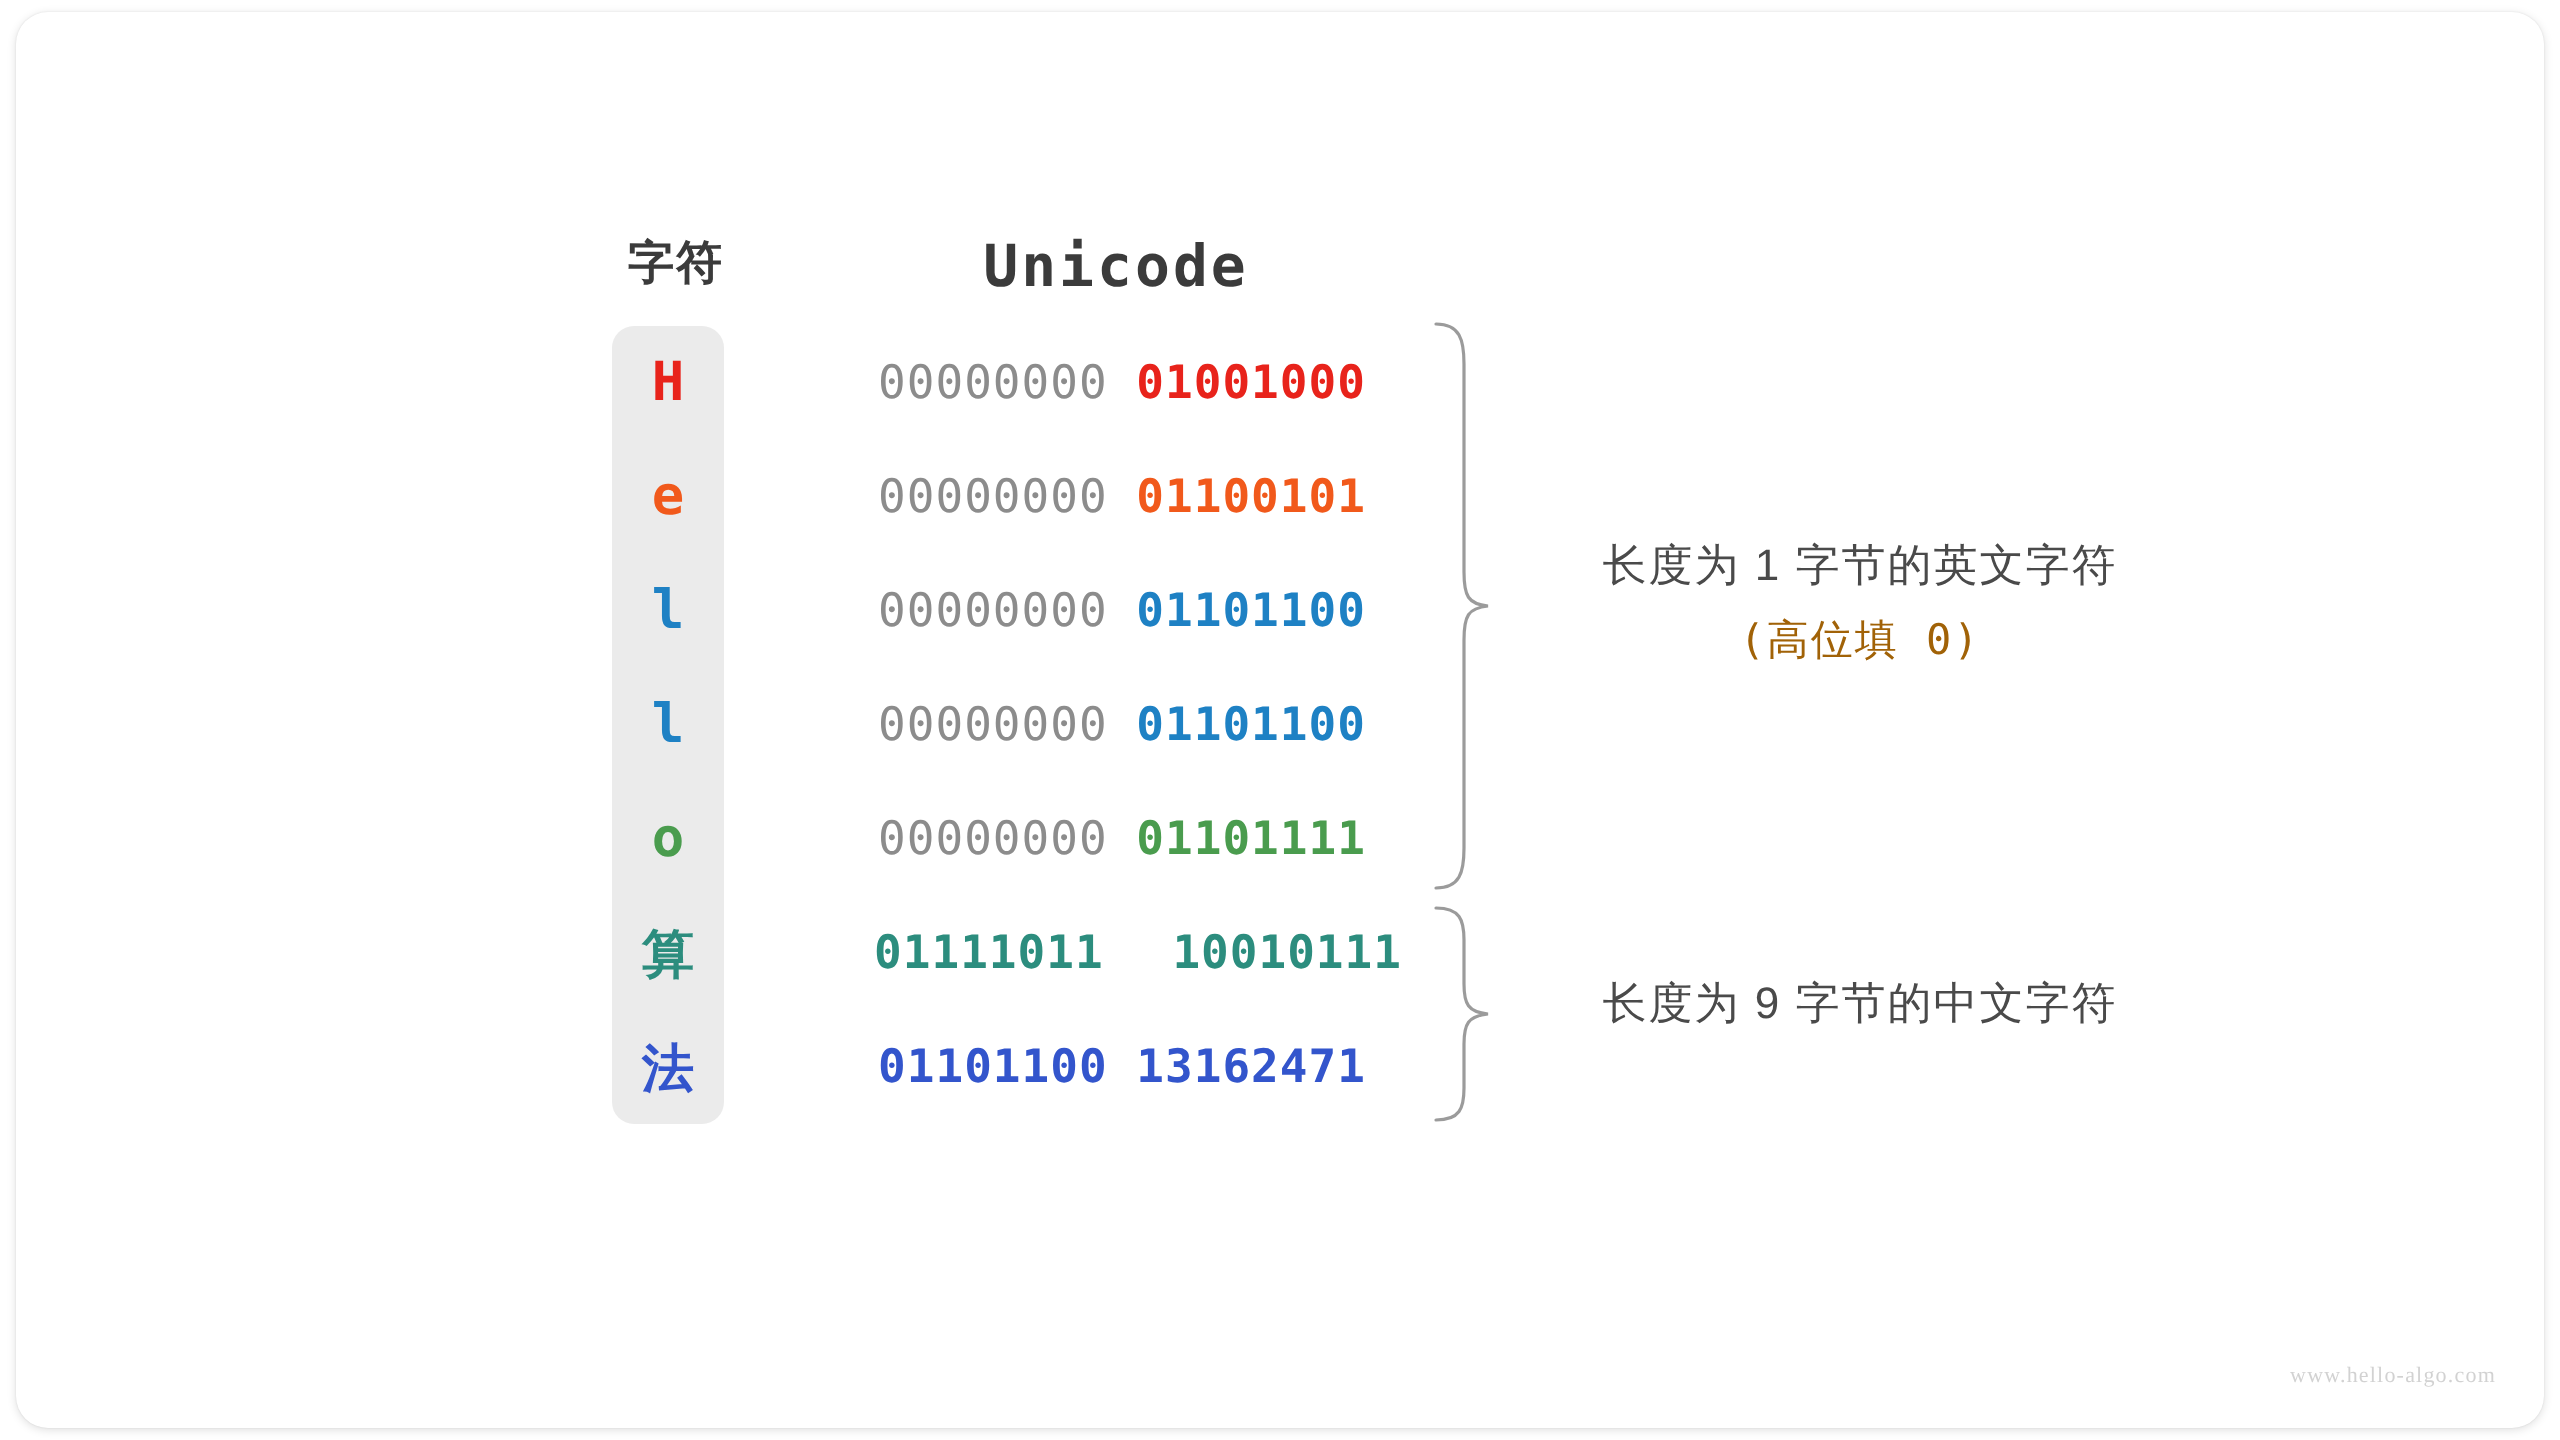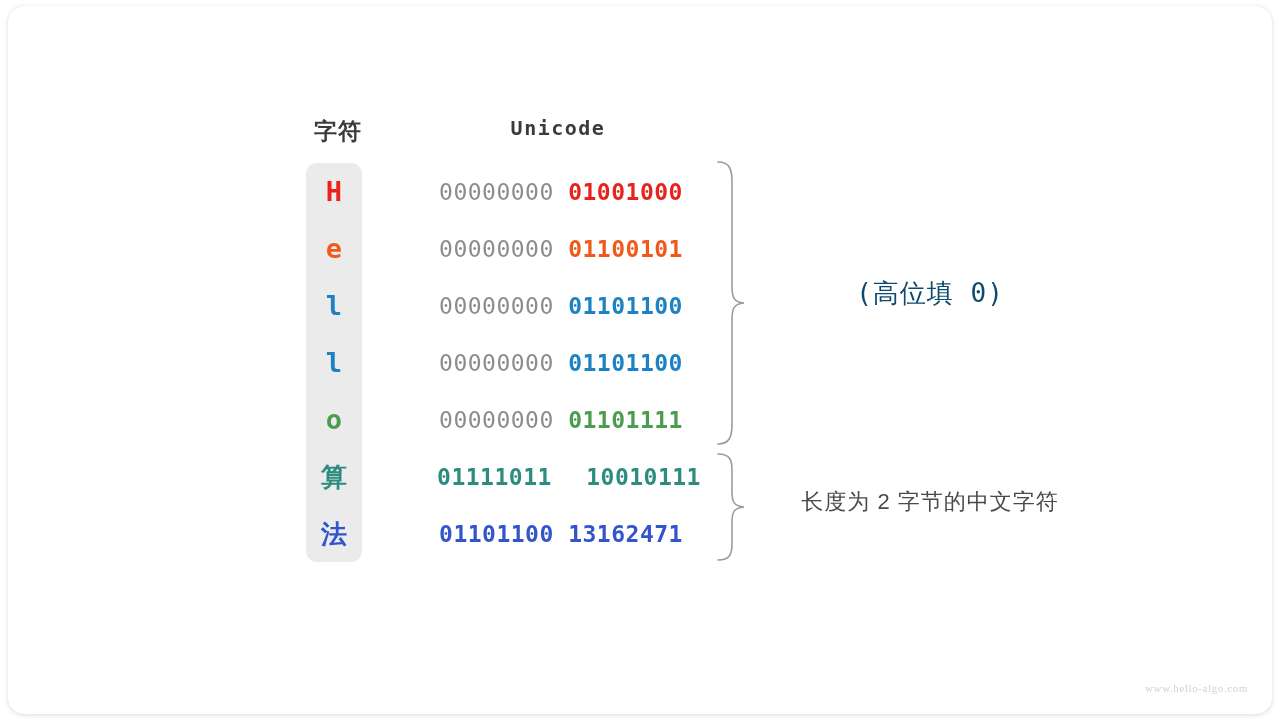--- a/index.html
+++ b/index.html
@@ -49,21 +49,21 @@
     text-align: right;
     font-size: 23px;
     font-family: "Liberation Sans", "DejaVu Sans", sans-serif;
     letter-spacing: 1px;
   }
   #hdr-unicode {
     left: 432px;
     top: 116px;
     width: 252px;
     text-align: center;
-    font-size: 20px;
+    font-size: 29px;
     font-family: "DejaVu Sans Mono", monospace;
     letter-spacing: 1.5px;
   }
 
   
   #char-panel {
     position: absolute;
     left: 306px;
     top: 163px;
     width: 56px;
@@ -130,25 +130,25 @@
     text-align: center;
     font-family: "Liberation Sans", "DejaVu Sans", sans-serif;
     white-space: nowrap;
   }
   .annot .line1 {
     font-size: 22px;
     letter-spacing: 1px;
     display: block;
   }
   .annot .line2 {
-    font-size: 26px;
+    font-size: 21px;
     letter-spacing: 1px;
     display: block;
     margin-top: 8px;
-    color: #0c4a6e;
+    color: #a16207;
     font-family: "DejaVu Sans Mono", monospace;
   }
   #annot-1 { left: 760px; top: 268px; width: 340px; }
   #annot-2 { left: 760px; top: 487px; width: 340px; }
 
   
   #watermark {
     position: absolute;
     right: 32px;
     bottom: 26px;
@@ -215,22 +215,23 @@
     <path d="M 4 2
              C 16 2 18 8 18 18
              L 18 40
              C 18 50 20 54 30 55
              C 20 56 18 60 18 70
              L 18 92
              C 18 102 16 108 4 108" fill="none" stroke="#9b9b9b" stroke-width="1.6" stroke-linecap="round"></path>
   </svg>
 
   <div class="annot" id="annot-1">
+    <span class="line1">长度为 1 字节的英文字符</span>
     <span class="line2">(高位填 0)</span>
   </div>
 
   <div class="annot" id="annot-2">
-    <span class="line1">长度为 2 字节的中文字符</span>
+    <span class="line1">长度为 9 字节的中文字符</span>
   </div>
 
   <div id="watermark">www.hello-algo.com</div>
 
 </div>
 
 </body></html>

